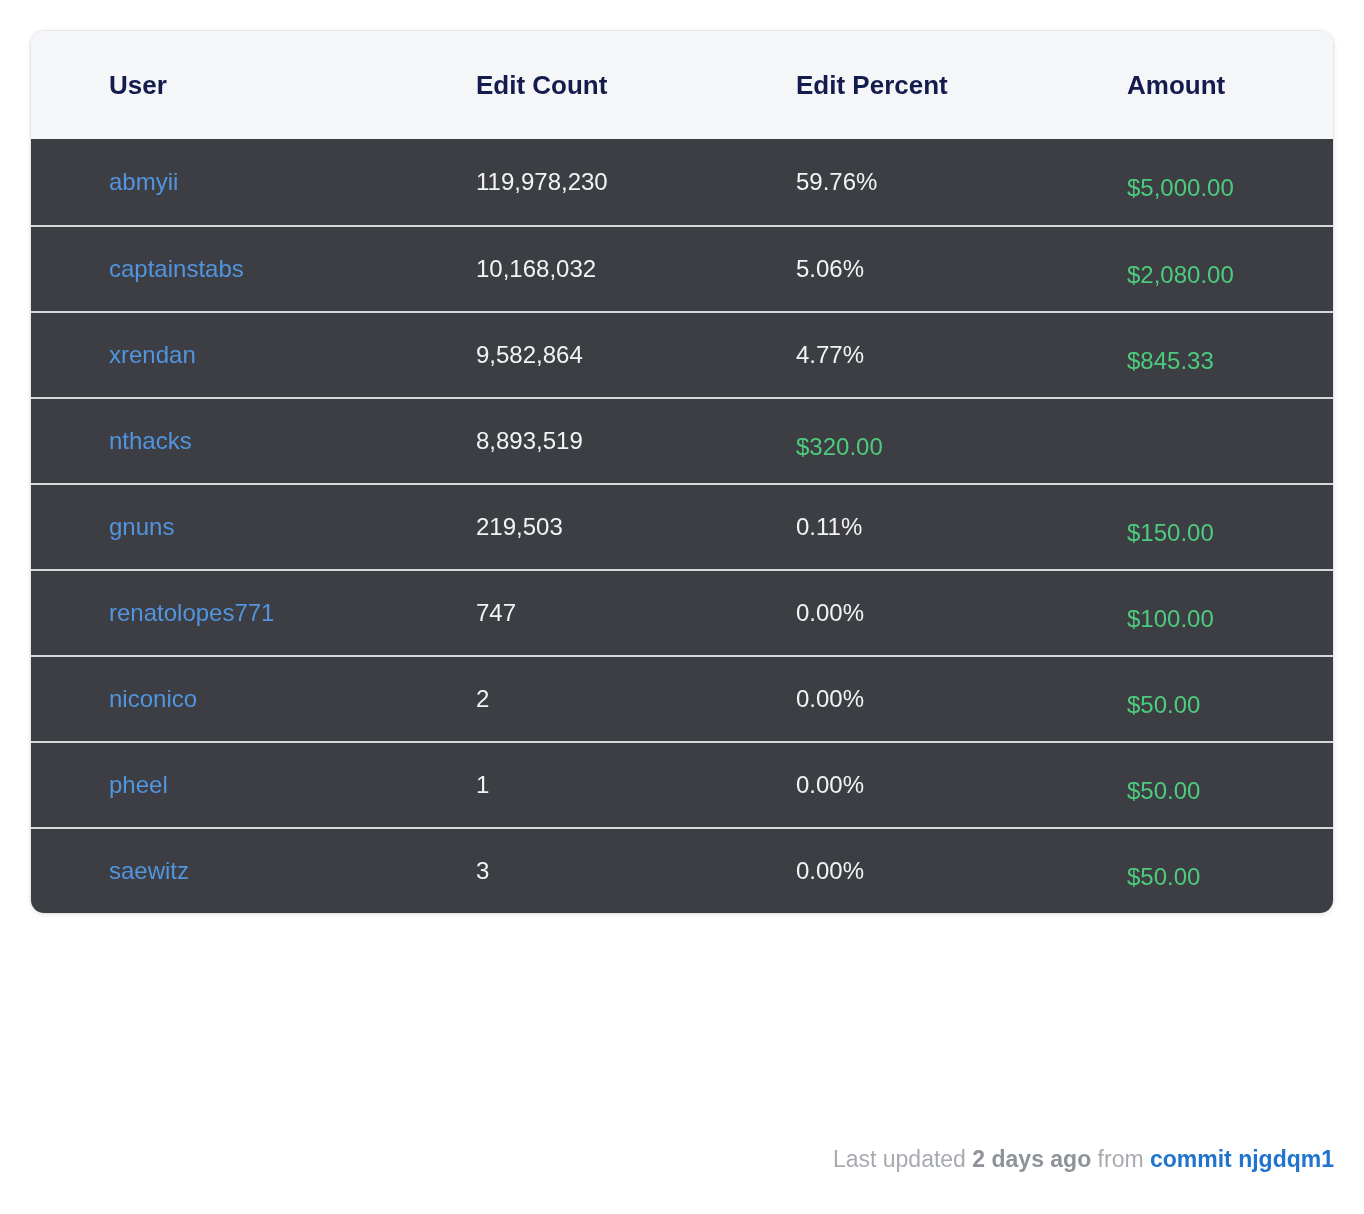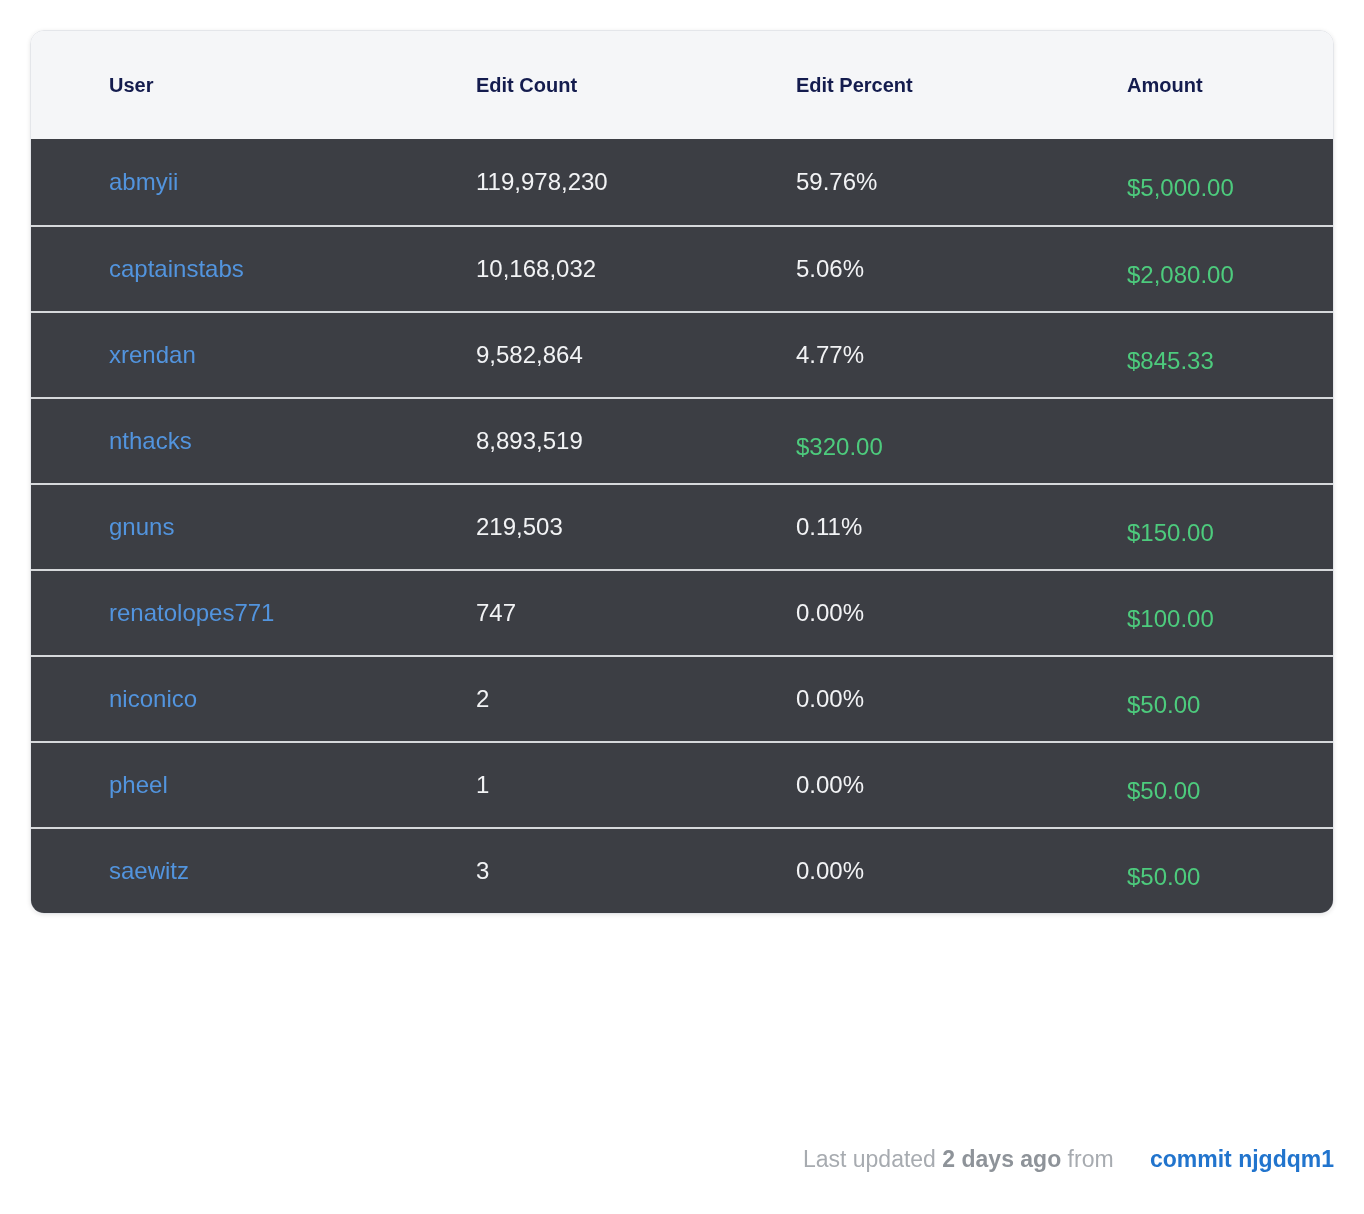--- a/index.html
+++ b/index.html
@@ -23,21 +23,21 @@
     box-sizing: border-box;
   }
   .thead {
     display: grid;
     grid-template-columns: 367px 320px 331px 1fr;
     align-items: center;
     padding-left: 78px;
     height: 108px;
     background: #f5f6f8;
     color: #141c4e;
-    font-size: 20px;
+    font-size: 26px;
     font-weight: 700;
   }
   .tbody .row {
     display: grid;
     grid-template-columns: 367px 320px 331px 1fr;
     align-items: center;
     padding-left: 78px;
     height: 86px;
     box-sizing: border-box;
     background: #3c3e44;
@@ -66,21 +66,20 @@
   }
   .footer .strong-gray {
     font-weight: 700;
     color: #8e9399;
   }
   .footer a.commit-link {
     font-weight: 700;
     color: #2174cd;
     text-decoration: none;
     cursor: pointer;
-    margin-left: 30px;
   }
 </style>
 </head>
 <body>
 
 <div class="card">
   <div class="thead">
     <div class="cell">User</div>
     <div class="cell">Edit Count</div>
     <div class="cell">Edit Percent</div>

